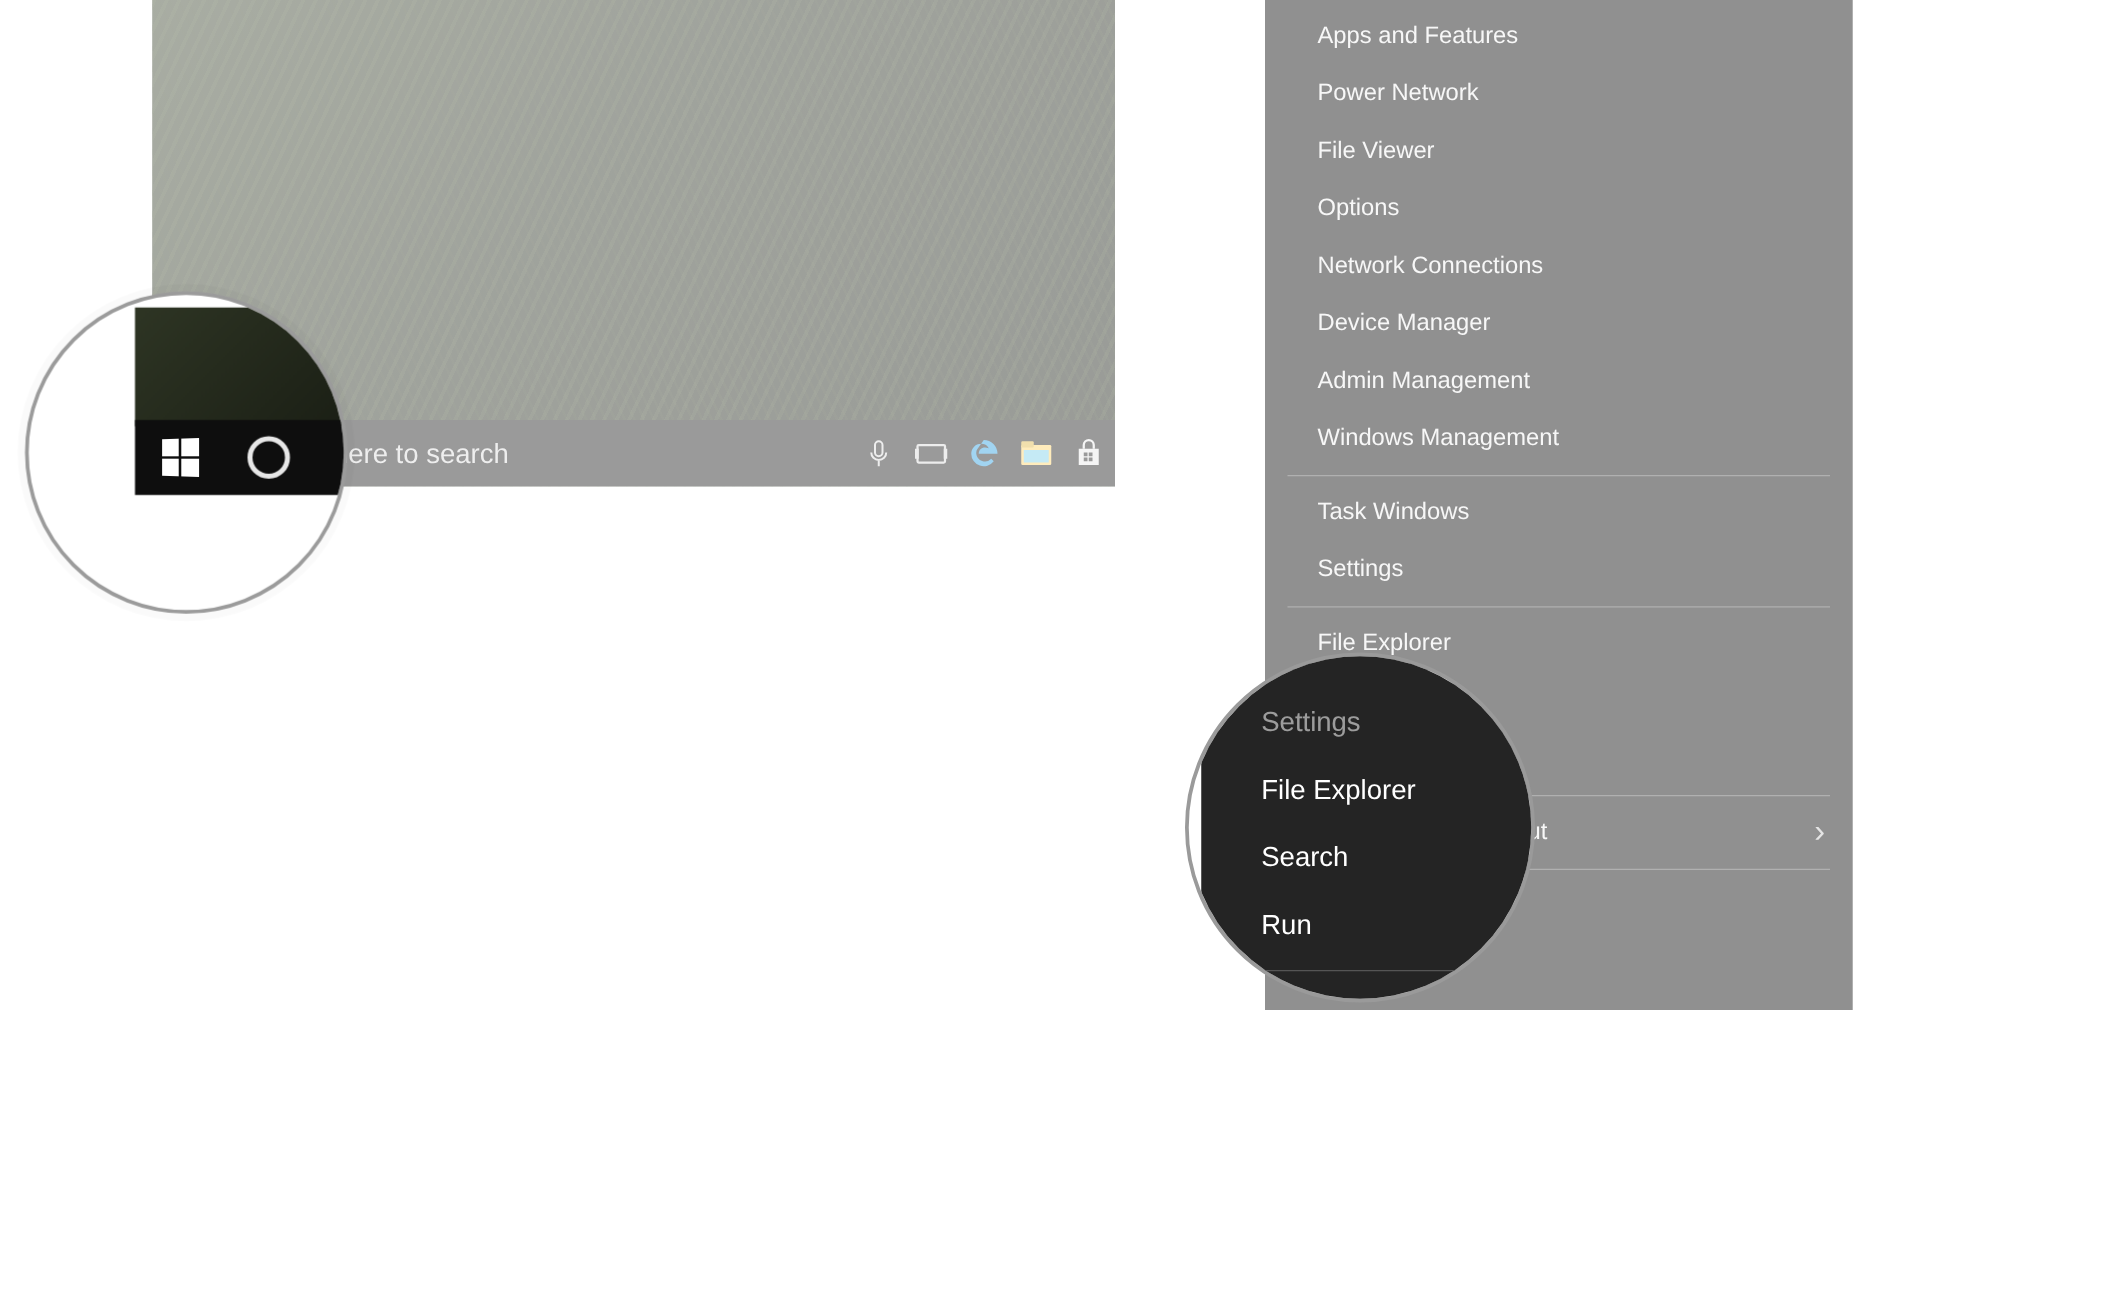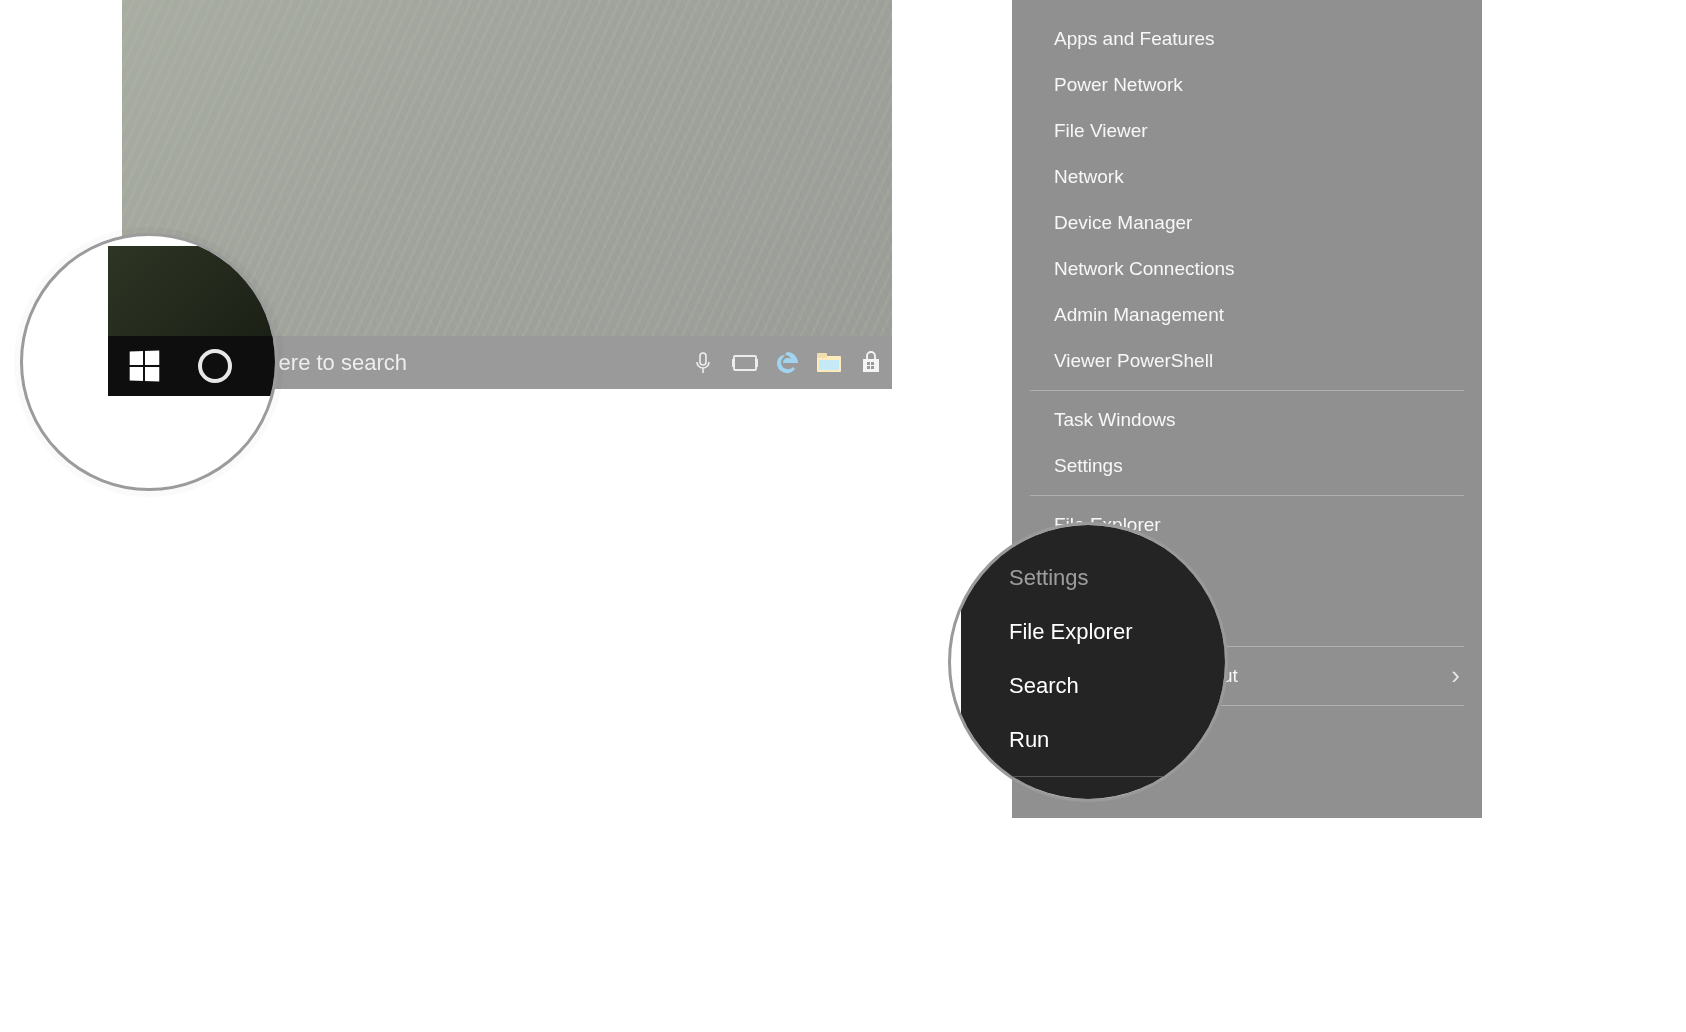--- a/index.html
+++ b/index.html
@@ -85,21 +85,21 @@
     .mag-start .winlogo{ grid-template-columns:repeat(2,14px); grid-template-rows:repeat(2,14px);}
     .mag-cortana{ width:34px;height:34px;border:4px solid #e7e7e7;border-radius:50%; margin-left:18px;}
 
     
     .ctx{
       position:absolute;
       right:204px; top:0;
       width:470px;
       background:#363636;
       color:#f1f1f1;
-      padding:16px 0 60px 0;
+      padding:6px 0 60px 0;
     }
     .ctx-item{
       padding:12px 0 12px 42px;
       font-size:19px;
       font-weight:400;
       white-space:nowrap;
     }
     .ctx-sep{
       height:1px; background:#6f6f6f; margin:6px 18px;
     }
@@ -216,25 +216,25 @@
       </div>
       <div class="mag-cortana"></div>
     </div>
   </div>
 </div>
 
 <div class="ctx">
   <div class="ctx-item">Apps and Features</div>
   <div class="ctx-item">Power Network</div>
   <div class="ctx-item">File Viewer</div>
-  <div class="ctx-item">Network</div>
+  <div class="ctx-item">Options</div>
+  <div class="ctx-item">Network Connections</div>
   <div class="ctx-item">Device Manager</div>
-  <div class="ctx-item">Network Connections</div>
   <div class="ctx-item">Admin Management</div>
-  <div class="ctx-item">Viewer PowerShell</div>
+  <div class="ctx-item">Windows Management</div>
   <div class="ctx-sep"></div>
   <div class="ctx-item">Task Windows</div>
   <div class="ctx-item">Settings</div>
   <div class="ctx-sep"></div>
   <div class="ctx-item">File Explorer</div>
   <div class="ctx-item">Search</div>
   <div class="ctx-item">Run</div>
   <div class="ctx-sep"></div>
   <div class="ctx-item has-arrow">Shut down or sign out</div>
   <div class="ctx-sep"></div>

